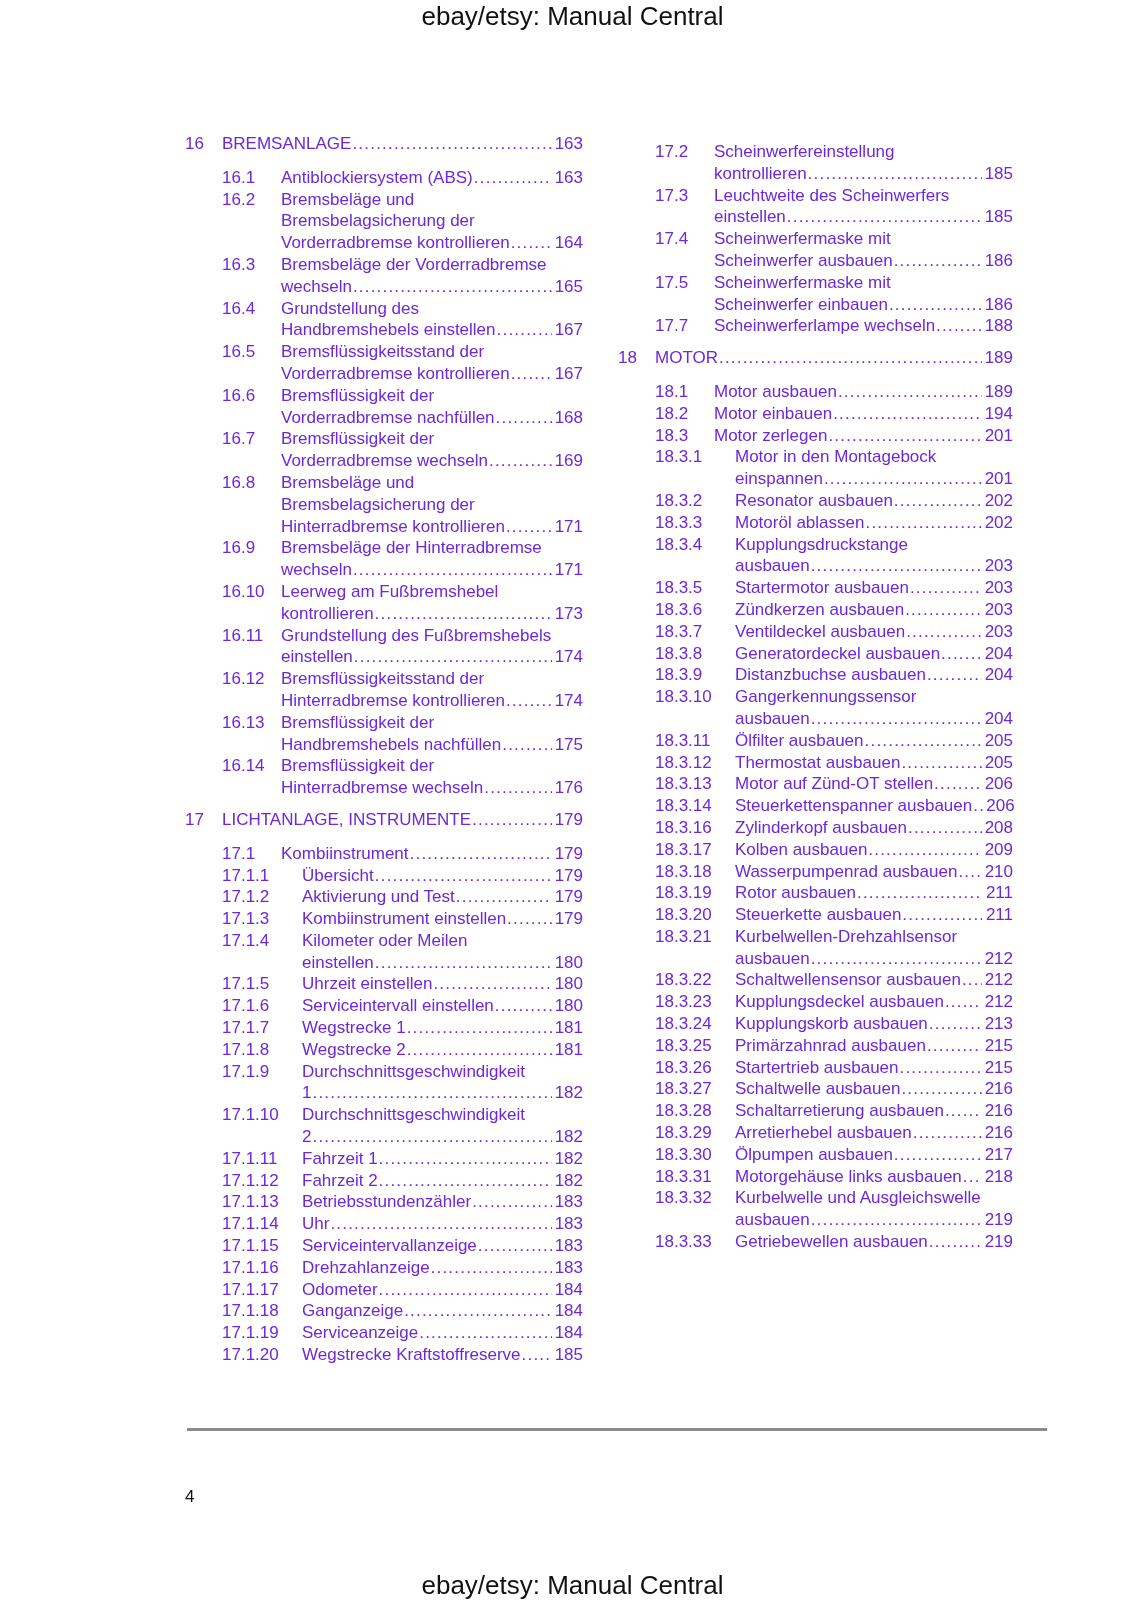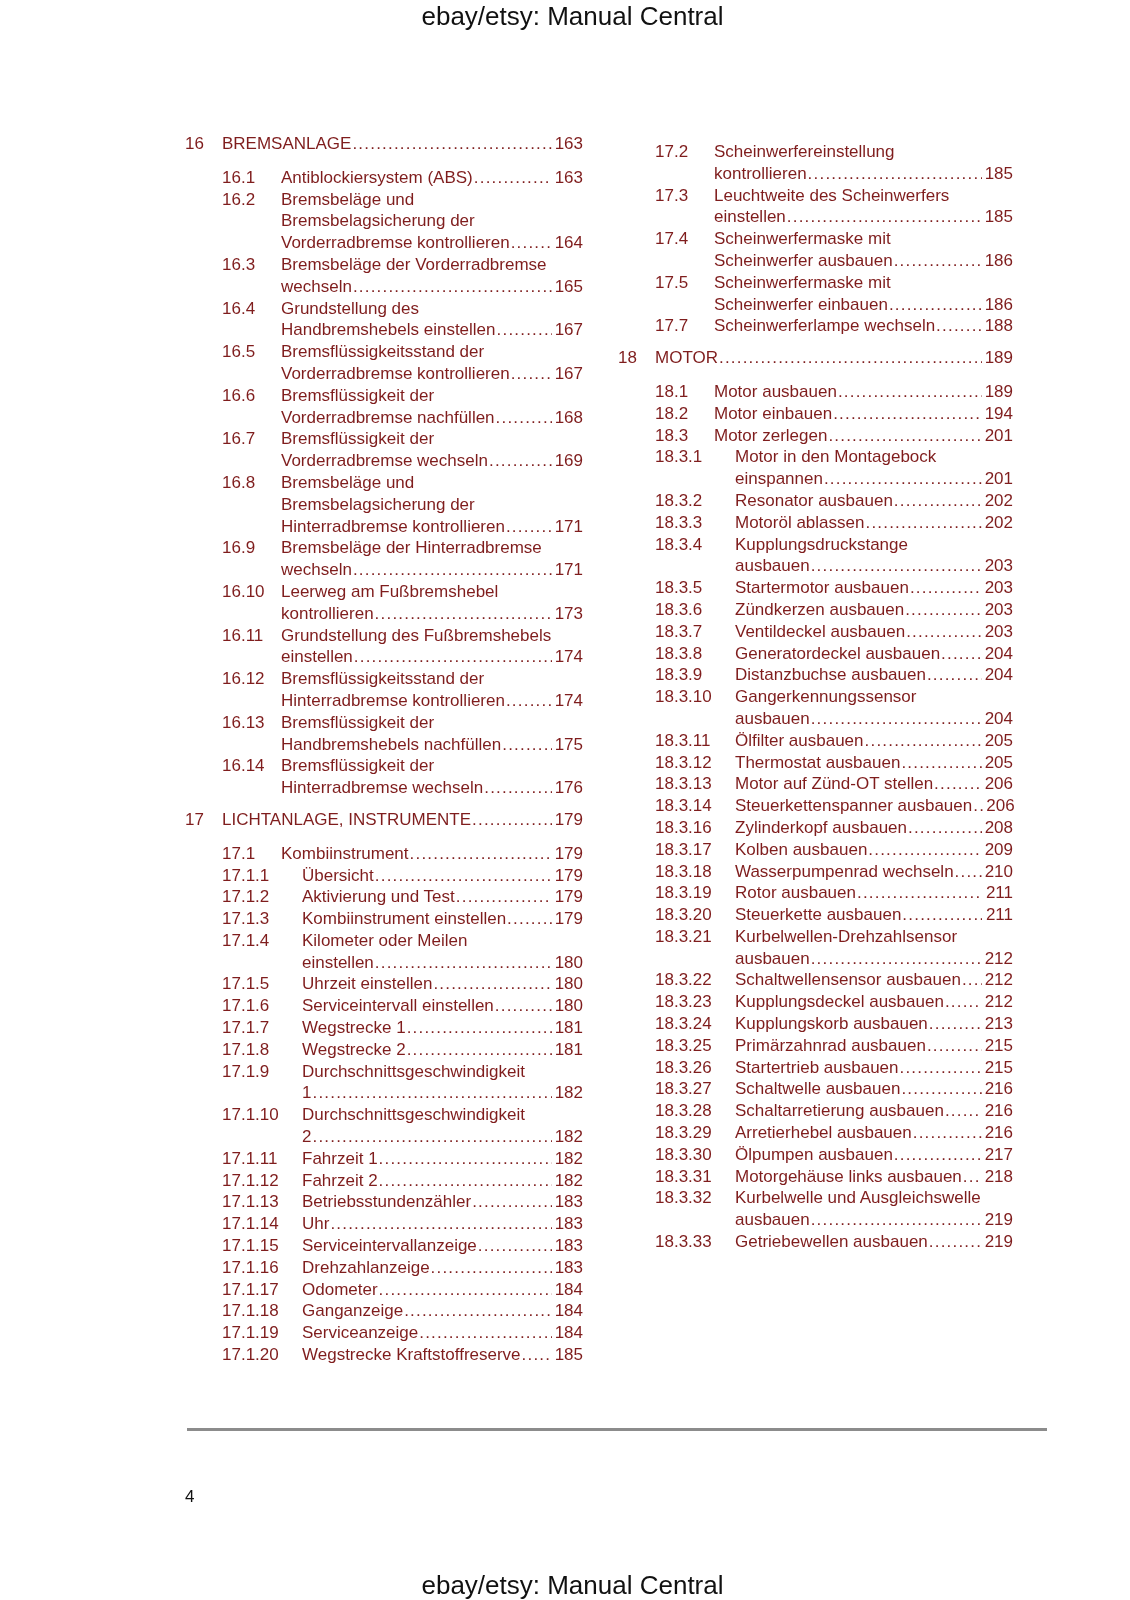--- a/index.html
+++ b/index.html
@@ -38,21 +38,21 @@
     letter-spacing: 0px;
     color: #161616;
     white-space: nowrap;
   }
 
   
   .toc {
     position: absolute; left: 185px; top: 133px;
     display: flex; gap: 35px;
     font-size: 17px; line-height: 21.8px;
-    color: #7f1d1d;
+    color: #6d28d9;
   }
   .col-left  { width: 398px; }
   .col-right { width: 395px; margin-top: 8px; }
 
   .entry { display: flex; align-items: flex-start; }
   .lvl1 { margin: 10px 0 12px; }
   .col .entry:first-child { margin-top: 0; }
 
   .num { flex: 0 0 auto; }
   .lvl1 .num { width: 37px; }
@@ -740,21 +740,21 @@
               <span class="txt">Kolben ausbauen</span>
               <span class="dots"></span>
               <span class="pg">209</span>
             </span>
           </span>
         </div>
         <div class="entry lvl3">
           <span class="num">18.3.18</span>
           <span class="body">
             <span class="lastline">
-              <span class="txt">Wasserpumpenrad wechseln</span>
+              <span class="txt">Wasserpumpenrad ausbauen</span>
               <span class="dots"></span>
               <span class="pg">210</span>
             </span>
           </span>
         </div>
         <div class="entry lvl3">
           <span class="num">18.3.19</span>
           <span class="body">
             <span class="lastline">
               <span class="txt">Rotor ausbauen</span>

